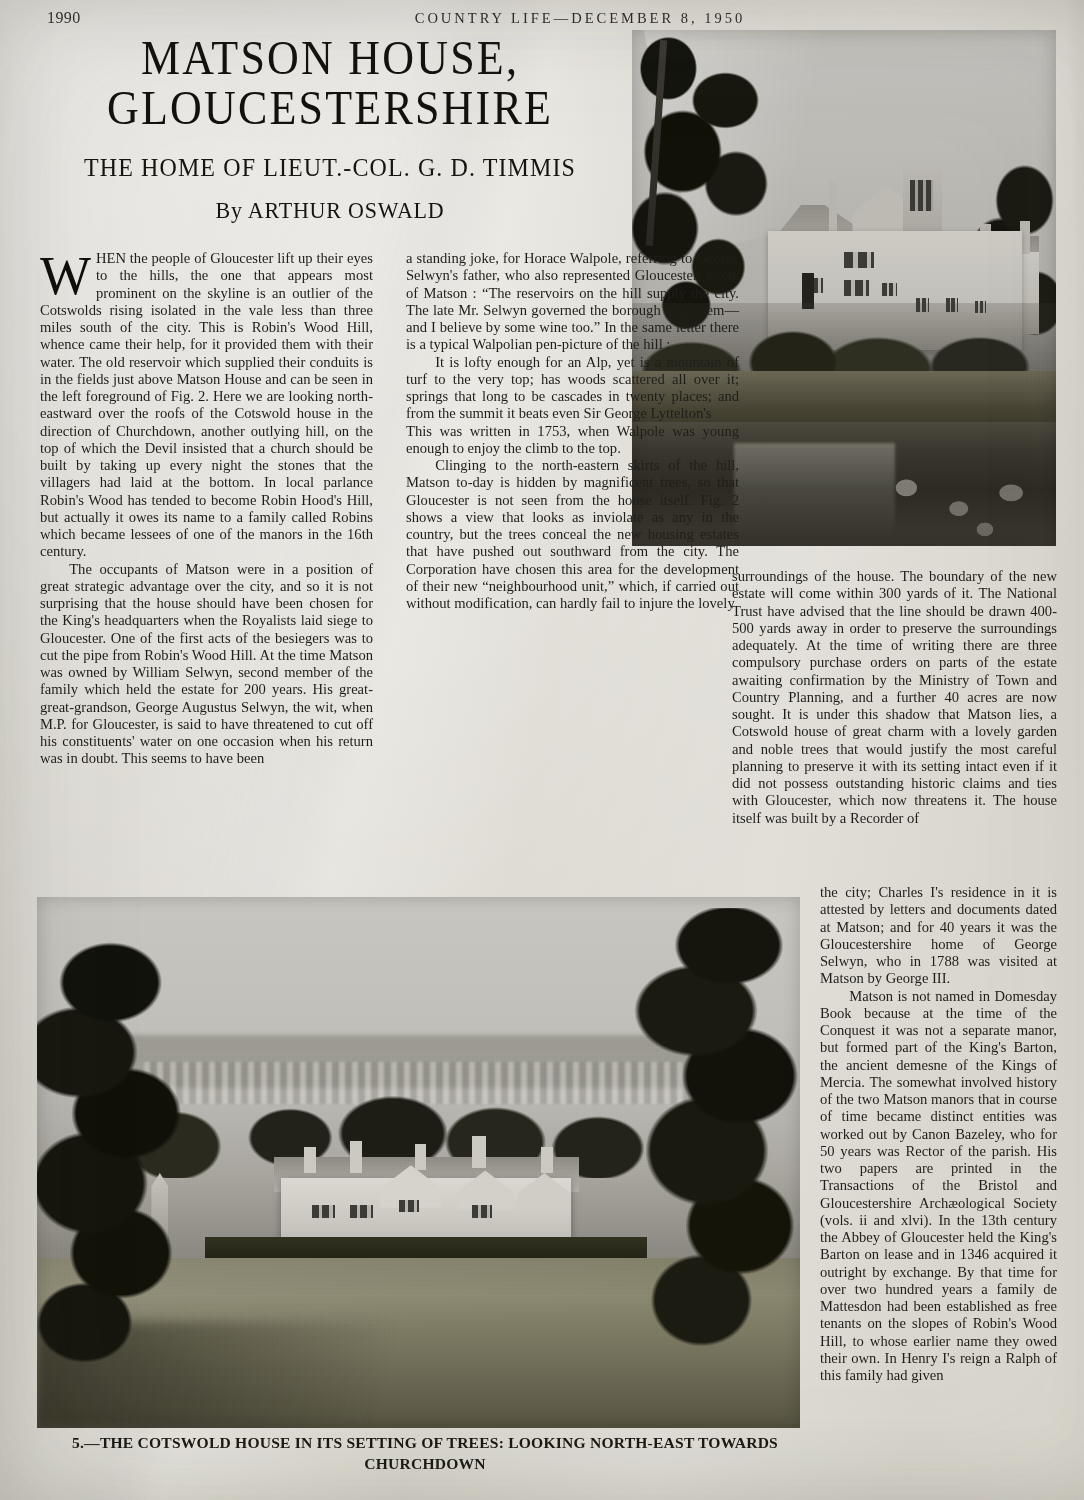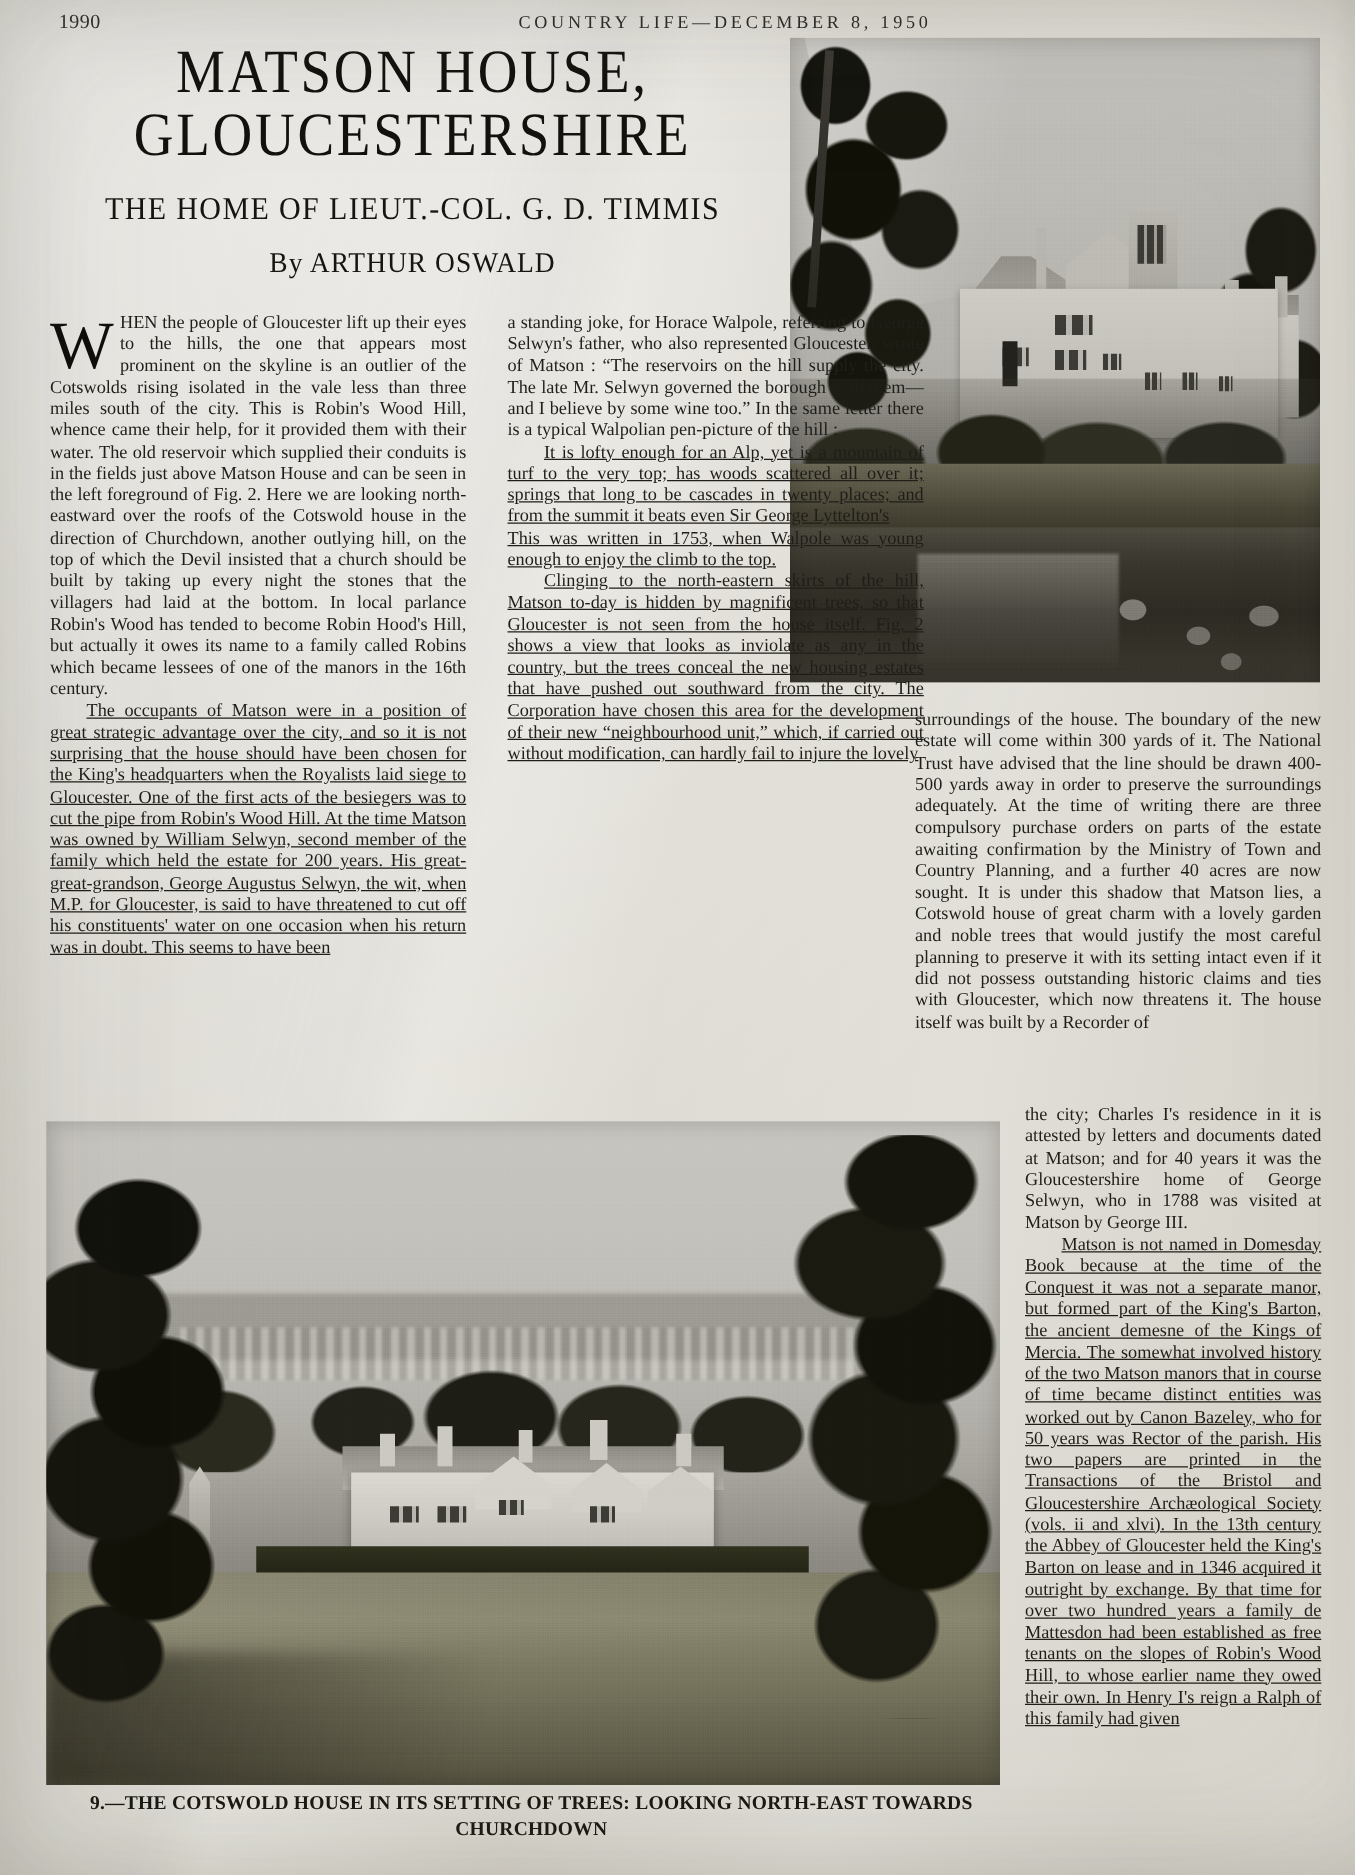--- a/index.html
+++ b/index.html
@@ -75,21 +75,21 @@
 
   
   .col{
     position:absolute;
     font-size:14.6px;line-height:17.25px;
     text-align:justify;color:#201e19;
     hyphens:none;
   }
   .col p{margin:0;text-indent:2.0em;}
   .col p.noind{text-indent:0;}
-  .col p + p{margin-top:0;text-decoration:underline;}
+  .col p + p{margin-top:0;}
   .quote{margin-left:22px;margin-right:2px;text-indent:2em;}
 
   #col1{left:40px;top:250px;width:333px;}
   #col2{left:380px;top:250px;width:333px;margin-left:26px;}
   #col3a{left:732px;top:568px;width:325px;}
   #col3b{left:820px;top:884px;width:237px;}
 
   .dropcap{
     float:left;
     font-size:54px;line-height:42px;
@@ -402,15 +402,15 @@
       <div class="p2-obelisk"></div>
       <div class="p2-hedge"></div>
       <div class="p2-lawn"></div>
       <div class="p2-shadow"></div>
       <div class="p2-lefttree"></div>
       <div class="p2-righttree"></div>
       <div class="grain"></div>
       <div class="frame"></div>
     </div>
   </div>
-  <div class="cap" id="cap2">9.—THE COTSWOLD HOUSE IN ITS SETTING OF TREES: LOOKING NORTH-EAST TOWARDS CHURCHDOWN</div>
+  <div class="cap" id="cap2">5.—THE COTSWOLD HOUSE IN ITS SETTING OF TREES: LOOKING NORTH-EAST TOWARDS CHURCHDOWN</div>
 
 </div>
 
 </body></html>

